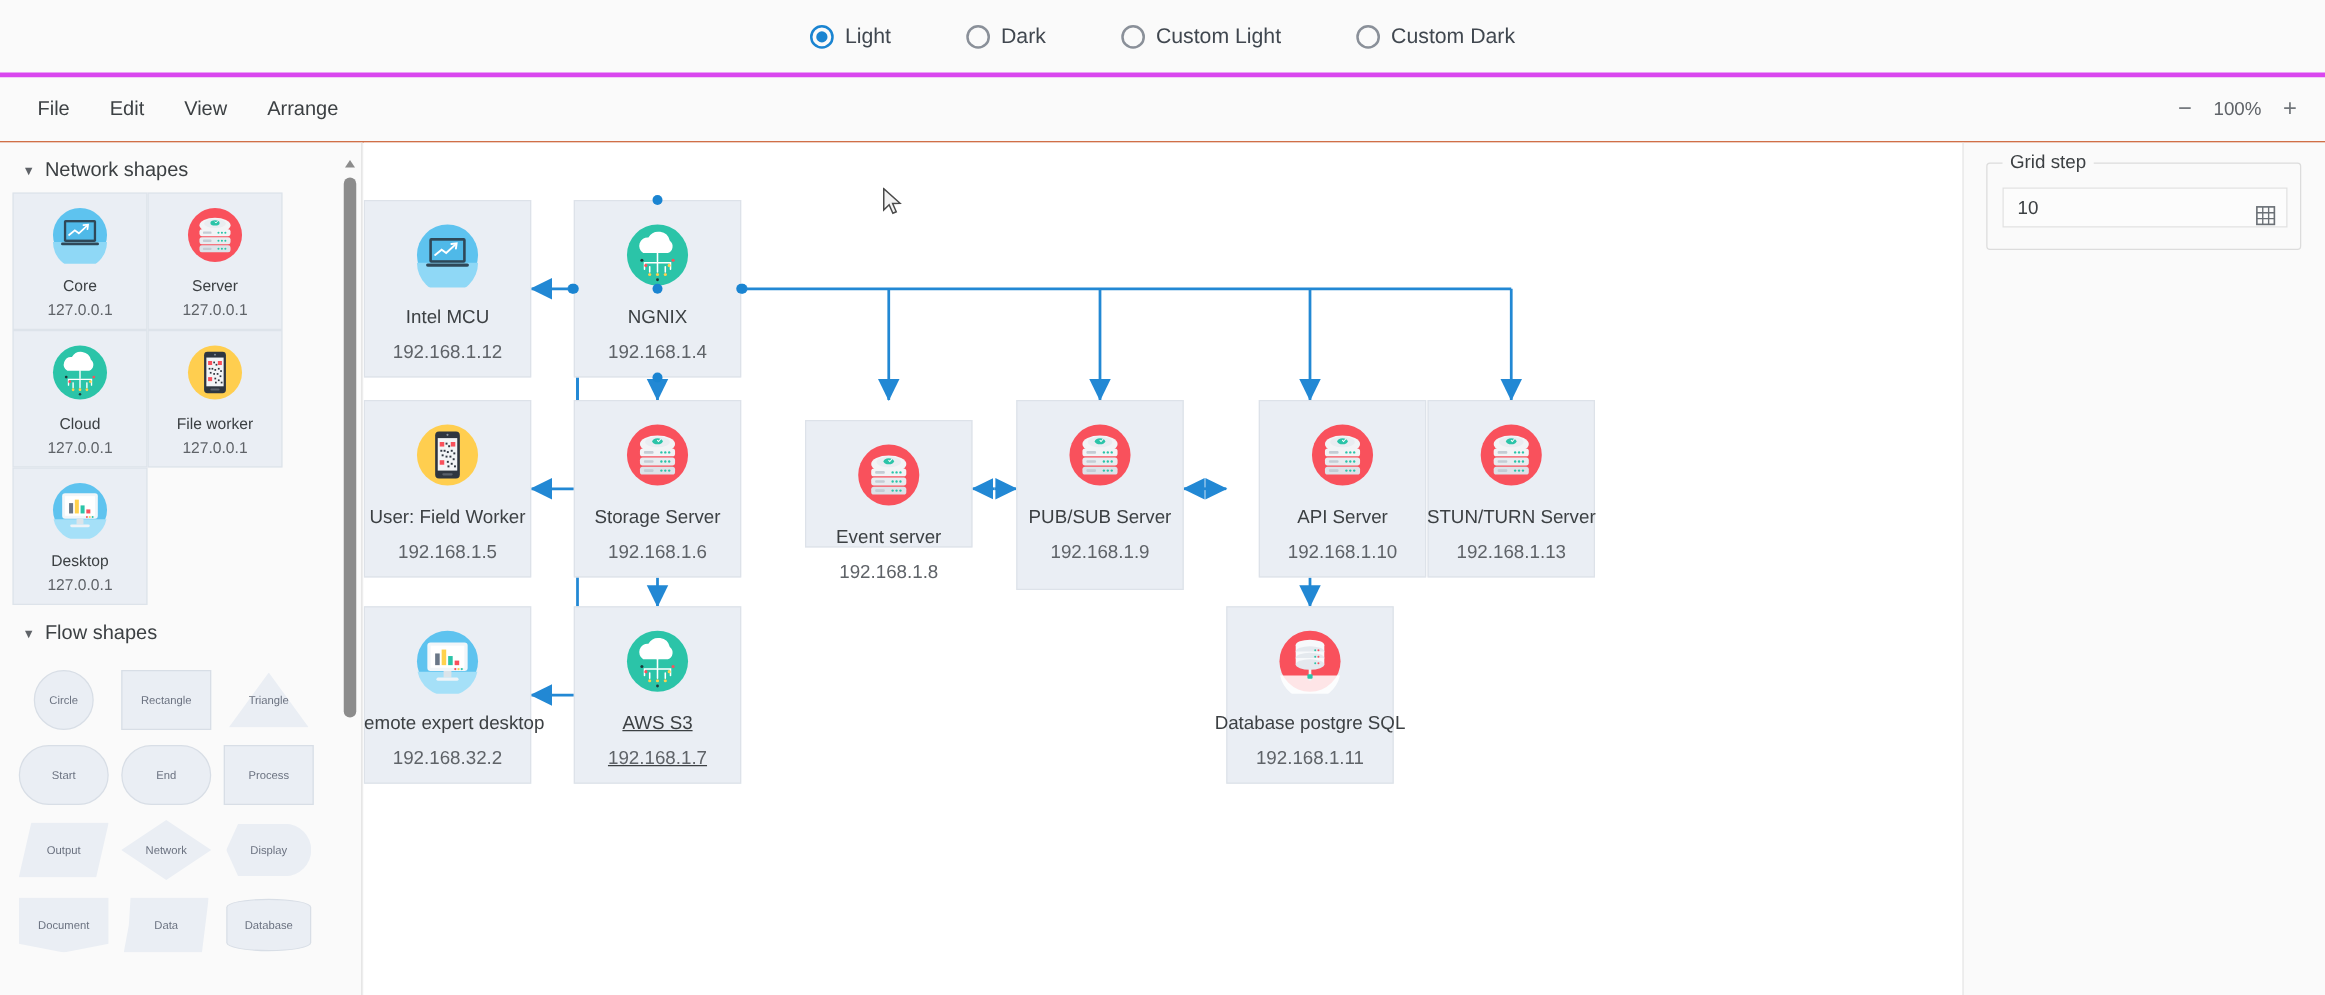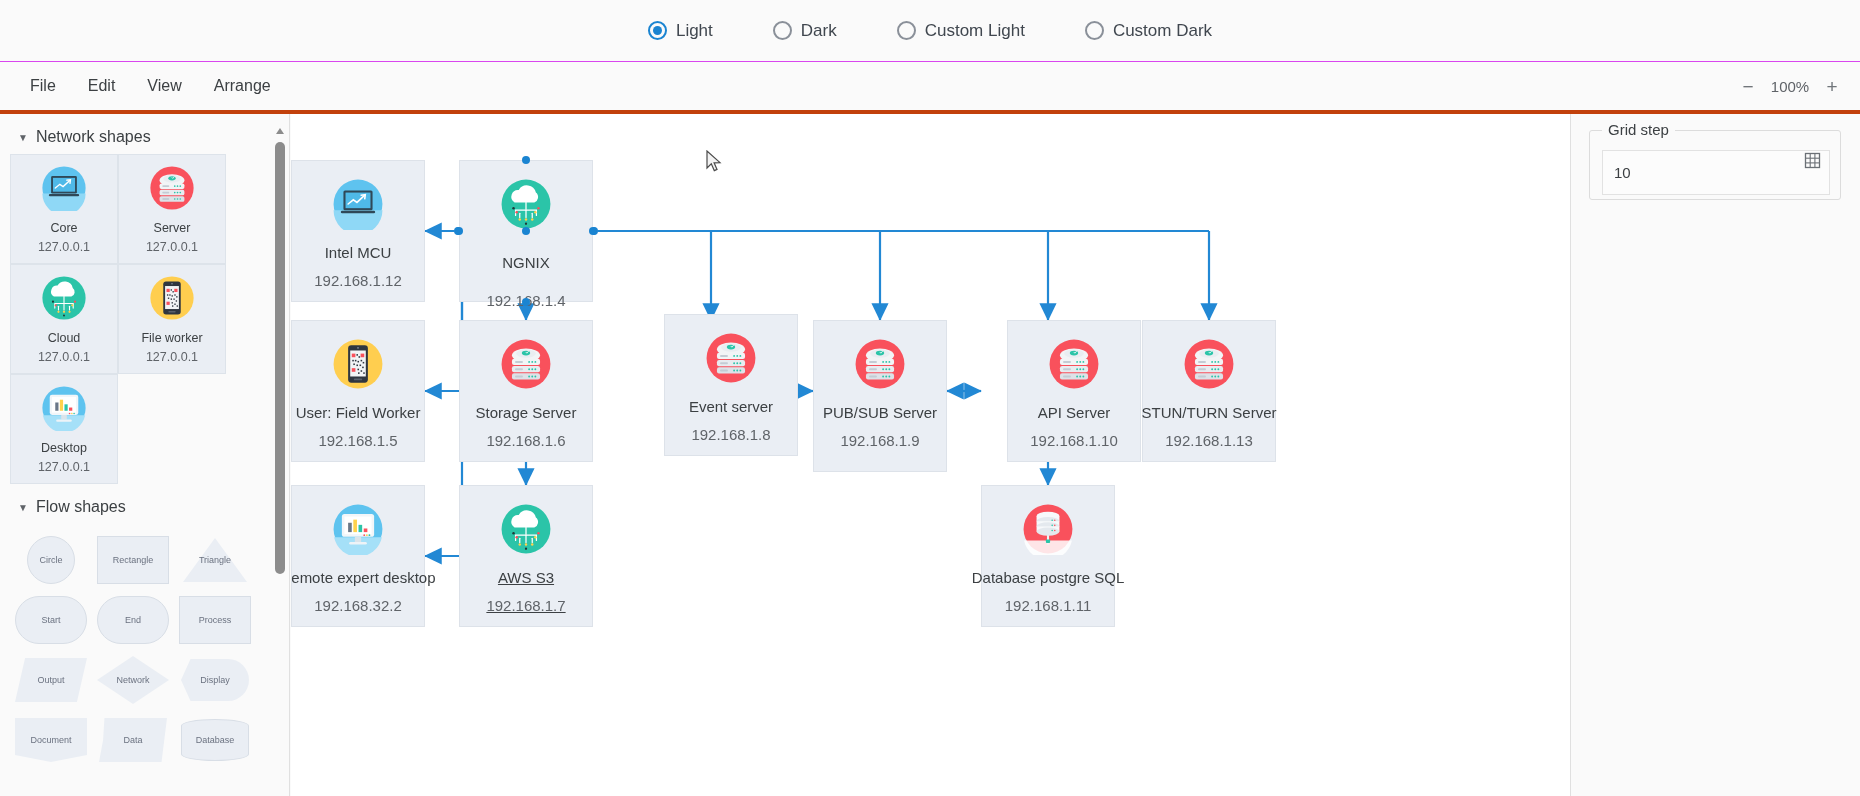--- a/index.html
+++ b/index.html
@@ -8,21 +8,21 @@
     font-family: "Liberation Sans", sans-serif;
     background: #fafafa;
     overflow: hidden;
     color: #3c4043;
   }
 
   
   .theme-bar {
     position: absolute; left: 0; top: 0; width: 1860px; height: 62px;
     background: #fafafa;
-    border-bottom: 1px solid #d946ef;
+    border-bottom: 4px solid #d946ef;
     display: flex; align-items: center; justify-content: center;
   }
   .radio-group { display: flex; align-items: center; gap: 0; }
   .radio-opt {
     display: flex; align-items: center; gap: 9px;
     margin-right: 60px; cursor: pointer;
     font-size: 17px; color: #40474f;
   }
   .radio-opt:last-child { margin-right: 0; }
   .radio-dot {
@@ -33,21 +33,21 @@
   }
   .radio-opt.checked .radio-dot { border-color: #1a84d1; }
   .radio-opt.checked .radio-dot::after {
     content: ""; width: 9px; height: 9px; border-radius: 50%;
     background: #1a84d1;
   }
 
   
   .menu-bar {
     position: absolute; left: 0; top: 62px; width: 1860px; height: 52px;
-    background: #fafafa; border-bottom: 4px solid #c2410c;
+    background: #fafafa; border-bottom: 1px solid #c2410c;
     display: flex; align-items: center;
   }
   .menu-items { display: flex; align-items: center; padding-left: 14px; }
   .menu-item {
     font-size: 16px; color: #3c4043;
     padding: 6px 16px; cursor: pointer; border-radius: 3px;
   }
   .zoom-ctrl {
     margin-left: auto; display: flex; align-items: center;
     gap: 12px; padding-right: 18px; color: #5f6368; font-size: 15px;
@@ -170,21 +170,21 @@
     background: #eaeef4; border: 1px solid #dde2e9;
     display: flex; flex-direction: column; align-items: center;
     cursor: move;
   }
   .node .icon-wrap { margin-top: 17px; }
   .node .n-title {
     font-size: 15px; color: #3c4043; margin-top: 10px; text-align: center;
     white-space: nowrap;
   }
   .node .n-ip { font-size: 15px; color: #5f6368; margin-top: 11px; }
-  .node.selected { outline: none; gap: 10px; }
+  .node.selected { outline: none; }
   .handle {
     position: absolute; width: 8px; height: 8px; border-radius: 50%;
     background: #1a84d1; z-index: 30;
   }
 
   svg.wires { position: absolute; left: 0; top: 0; width: 1280px; height: 682px; pointer-events: none; }
 
   .cursor-arrow { position: absolute; z-index: 50; pointer-events: none; }
 
   
@@ -194,23 +194,23 @@
   }
   .fieldset {
     position: absolute; left: 18px; top: 16px; width: 252px; height: 70px;
     border: 1px solid #dcdcdc; border-radius: 3px;
   }
   .fieldset .legend {
     position: absolute; left: 12px; top: -10px; background: #fafafa;
     padding: 0 6px; font-size: 15px; color: #3c4043;
   }
   .grid-input-row {
-    position: absolute; left: 12px; top: 19px; width: 228px; height: 45px;
+    position: absolute; left: 12px; top: 19px; width: 228px; height: 32px;
     border: 1px solid #e2e2e2; background: #fcfcfc;
-    display: flex; align-items: flex-start;
+    display: flex; align-items: flex-end;
   }
   .grid-input {
     border: none; outline: none; background: transparent;
     font-family: "Liberation Sans", sans-serif; font-size: 15px;
     color: #3c4043; padding-left: 11px; width: 180px; height: 100%;
   }
   .grid-icon-btn {
     margin-left: auto; margin-right: 8px; width: 18px; height: 18px;
     cursor: pointer; display: flex; align-items: center; justify-content: center;
   }
@@ -550,21 +550,21 @@
       <circle cx="56" cy="60" r="1.8" fill="#2bc4a8"></circle>
             <circle cx="62" cy="60" r="1.8" fill="#2bc4a8"></circle>
             <circle cx="68" cy="60" r="1.8" fill="#2bc4a8"></circle>
       <circle cx="56" cy="74" r="1.8" fill="#2bc4a8"></circle>
             <circle cx="62" cy="74" r="1.8" fill="#2bc4a8"></circle>
             <circle cx="68" cy="74" r="1.8" fill="#2bc4a8"></circle>
           </svg></span>
     <div class="n-title">Storage Server</div>
     <div class="n-ip">192.168.1.6</div>
       </div>
-      <div class="node" style="left: 353px; top: 200px; width: 134px; height: 142px; margin-left: 20px;">
+      <div class="node" style="left: 353px; top: 222px; width: 134px; height: 102px;">
         <span class="icon-wrap"><svg width="52" height="52" viewBox="0 0 100 100">
       <circle cx="50" cy="50" r="47" fill="#f9515c"></circle>
       <ellipse cx="50" cy="33" rx="27" ry="13" fill="#f2f4f6"></ellipse>
       <ellipse cx="50" cy="30" rx="19" ry="8" fill="#e9edf1"></ellipse>
       <ellipse cx="50" cy="29" rx="8" ry="4.6" fill="#2bc4a8"></ellipse>
       <path d="M50 27.4 l1.6 1.8 l3-3.4" stroke="#fff" stroke-width="1.6" fill="none" stroke-linecap="round"></path>
       <rect x="23" y="40" width="54" height="12" rx="4" fill="#f2f4f6"></rect>
       <rect x="23" y="54" width="54" height="12" rx="4" fill="#e8ecf0"></rect>
       <rect x="23" y="68" width="54" height="12" rx="4" fill="#dde2e8"></rect>
       <rect x="29" y="44" width="15" height="4" rx="1.6" fill="#c4ccd4"></rect>

